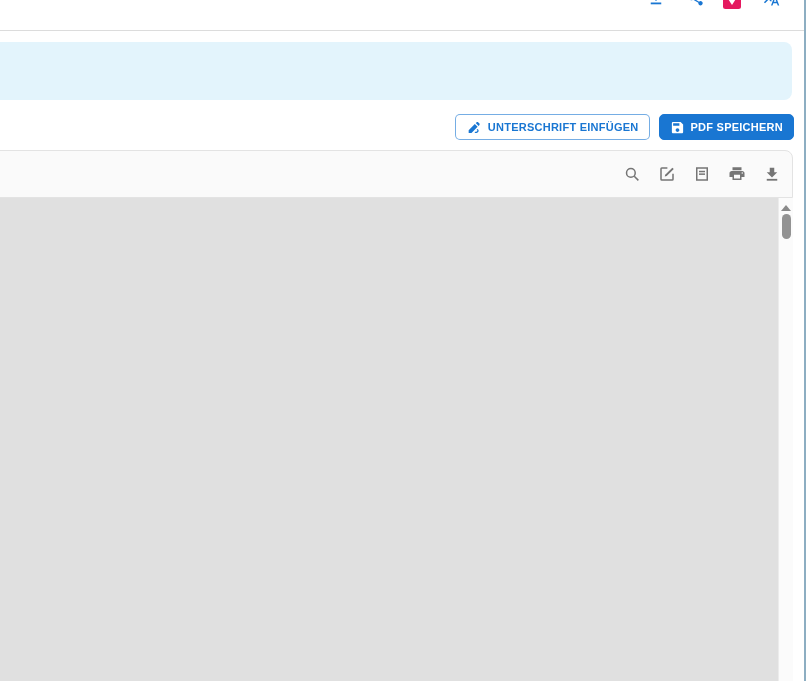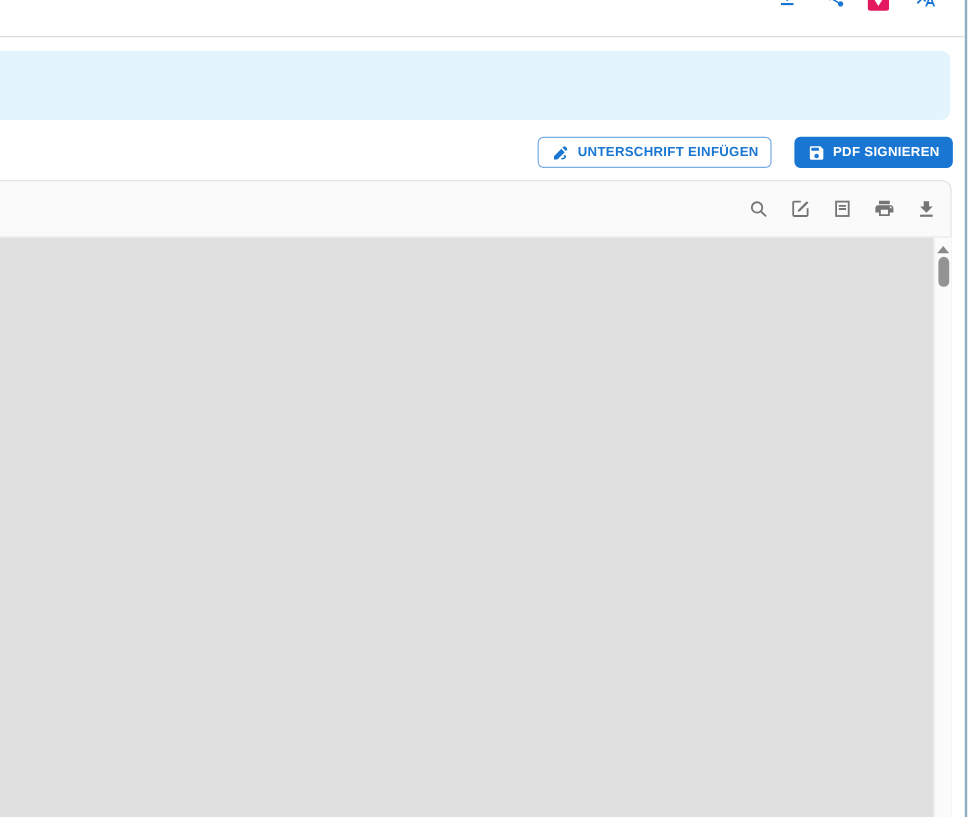--- a/index.html
+++ b/index.html
@@ -17,21 +17,21 @@
     border-bottom:1px solid #dcdcdc;overflow:hidden;}
   .topbar .tb-icon{position:absolute;top:-11px;width:18px;height:18px;cursor:pointer;}
   .tb-icon svg{display:block;width:18px;height:18px;}
   .tb-badge{top:-8px !important;}
 
   
   .banner{position:absolute;left:-20px;top:42px;width:812px;height:58px;
     background:var(--banner-blue);border-radius:8px;}
 
   
-  .actions{position:absolute;top:114px;right:13px;display:flex;gap:19px;align-items:center;}
+  .actions{position:absolute;top:114px;right:13px;display:flex;gap:9px;align-items:center;}
   .btn{display:inline-flex;align-items:center;gap:6px;height:26px;padding:0 10px;
     border-radius:5px;background:#fff;font-size:11px;font-weight:600;
     letter-spacing:.25px;cursor:pointer;white-space:nowrap;user-select:none;}
   .btn svg{display:block;}
   .btn-outline-blue{border:1px solid rgba(25,118,210,.6);color:var(--accent-blue);}
   .btn-outline-green{border:1px solid rgba(46,125,50,.55);color:var(--accent-green);}
   .btn-filled-blue{border:1px solid var(--accent-blue);background:var(--accent-blue);color:#fff;}
 
   
   .viewer-toolbar{position:absolute;left:-10px;top:150px;width:803px;height:48px;
@@ -95,21 +95,21 @@
         </svg>
       </span>
       <span>UNTERSCHRIFT EINFÜGEN</span>
     </div>
     <div class="btn btn-filled-blue">
       <span>
         <svg width="15" height="15" viewBox="0 0 24 24" fill="#fff">
           <path d="M17 3H5c-1.1 0-2 .9-2 2v14c0 1.1.9 2 2 2h14c1.1 0 2-.9 2-2V7l-4-4zm-5 16c-1.66 0-3-1.34-3-3s1.34-3 3-3 3 1.34 3 3-1.34 3-3 3zm3-10H5V5h10v4z"></path>
         </svg>
       </span>
-      <span>PDF SIGNIEREN</span>
+      <span>PDF SPEICHERN</span>
     </div>
   </div>
 
   <div class="viewer-toolbar">
     <div class="vt-icons">
       <span class="vt-icon">
         <svg viewBox="0 0 24 24" fill="none" stroke="var(--icon-gray)" stroke-width="2">
           <circle cx="10.5" cy="10.5" r="5.8"></circle>
             <line x1="15" y1="15" x2="20.5" y2="20.5"></line>
         </svg>

